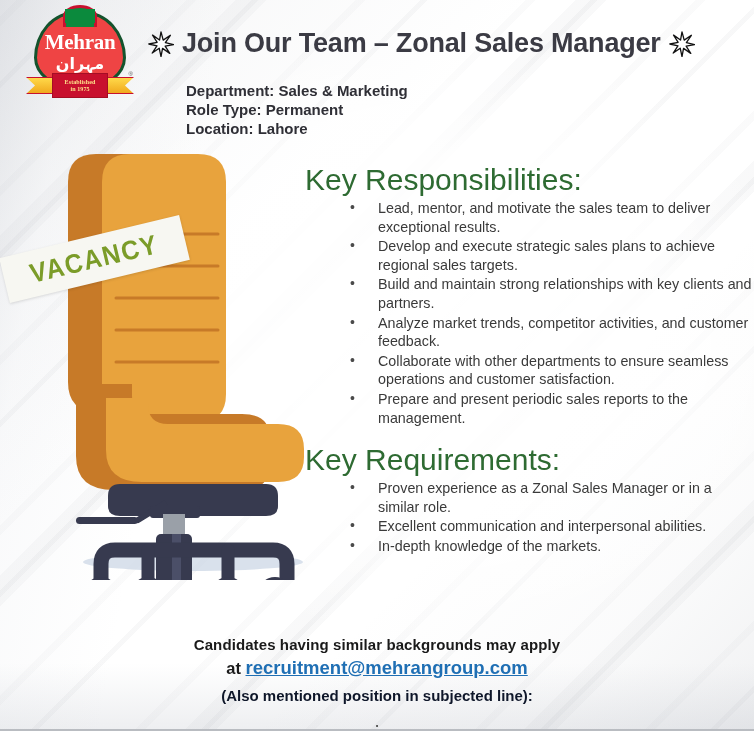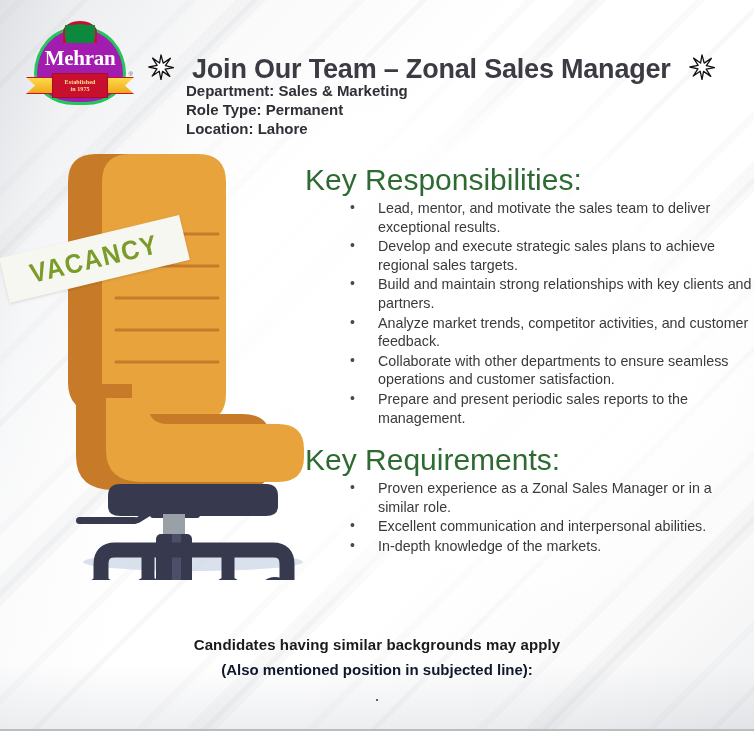--- a/index.html
+++ b/index.html
@@ -81,25 +81,25 @@
   .logo {
     position: absolute;
     left: 26px;
     top: 11px;
     width: 108px;
     height: 96px;
   }
   .logo-badge {
     position: absolute;
     left: 8px;
-    top: 16px;
+    top: 0px;
     width: 92px;
     height: 78px;
-    background: #a21caf;
-    border: 3px solid #22c55e;
+    background: #ef4444;
+    border: 3px solid #14532d;
     border-radius: 46% 46% 44% 44% / 60% 60% 40% 40%;
     box-sizing: border-box;
   }
   .logo-badge::before {
     content: "";
     position: absolute;
     left: 50%;
     top: -9px;
     transform: translateX(-50%);
     width: 34px;
@@ -200,23 +200,22 @@
     display: inline-block;
     vertical-align: middle;
   }
   .sparkle svg { display: block; }
 
   .title-row {
     position: absolute;
     left: 148px;
     top: 28px;
     display: flex;
-    align-items: flex-start;
-    gap: 18px;
-    margin-top: 26px;
+    align-items: center;
+    gap: 8px;
   }
   .title-text {
     font-family: "Liberation Sans", sans-serif;
     font-weight: bold;
     font-size: 27px;
     color: #3b3b44;
     white-space: nowrap;
     letter-spacing: -0.2px;
   }
 
@@ -472,17 +471,20 @@
       <ul class="bullets">
         <li>Proven experience as a Zonal Sales Manager or in a similar role.</li>
         <li>Excellent communication and interpersonal abilities.</li>
         <li>In-depth knowledge of the markets.</li>
       </ul>
     </div>
   </div>
 
   <div class="footer">
     <div class="footer-line1">Candidates having similar backgrounds may apply</div>
+    <div class="footer-line2">
+      <span>at </span><a class="footer-email" href="#">recruitment@mehrangroup.com</a>
+    </div>
     <div class="footer-line3">(Also mentioned position in subjected line):</div>
     <div class="footer-dot">.</div>
   </div>
 
 </div>
 
 </body></html>

